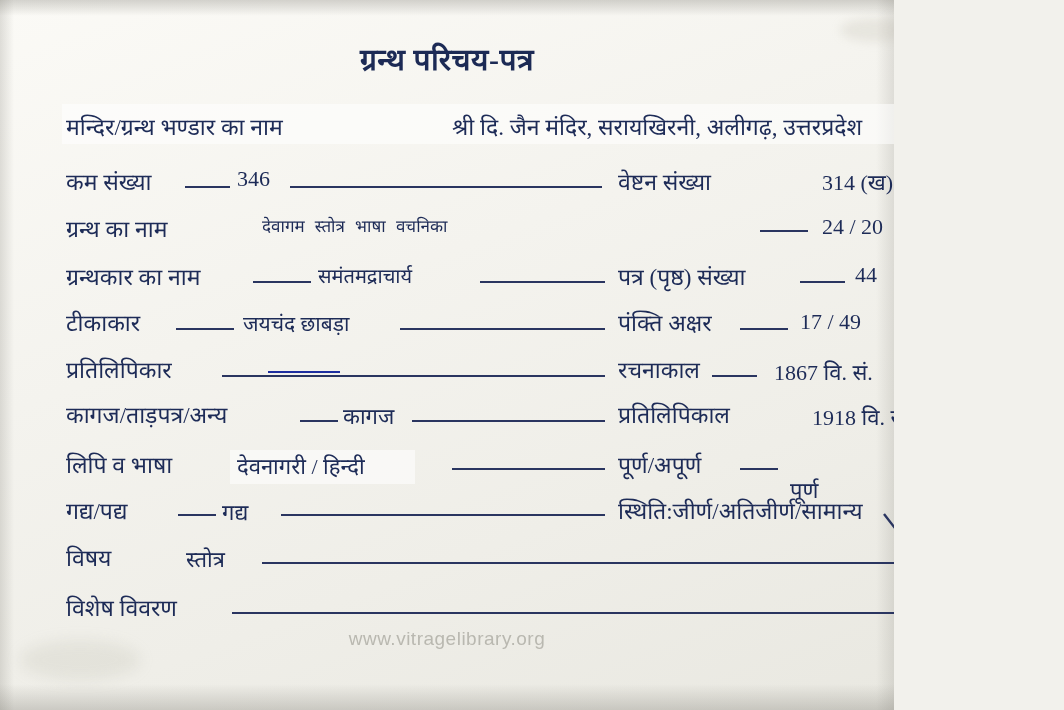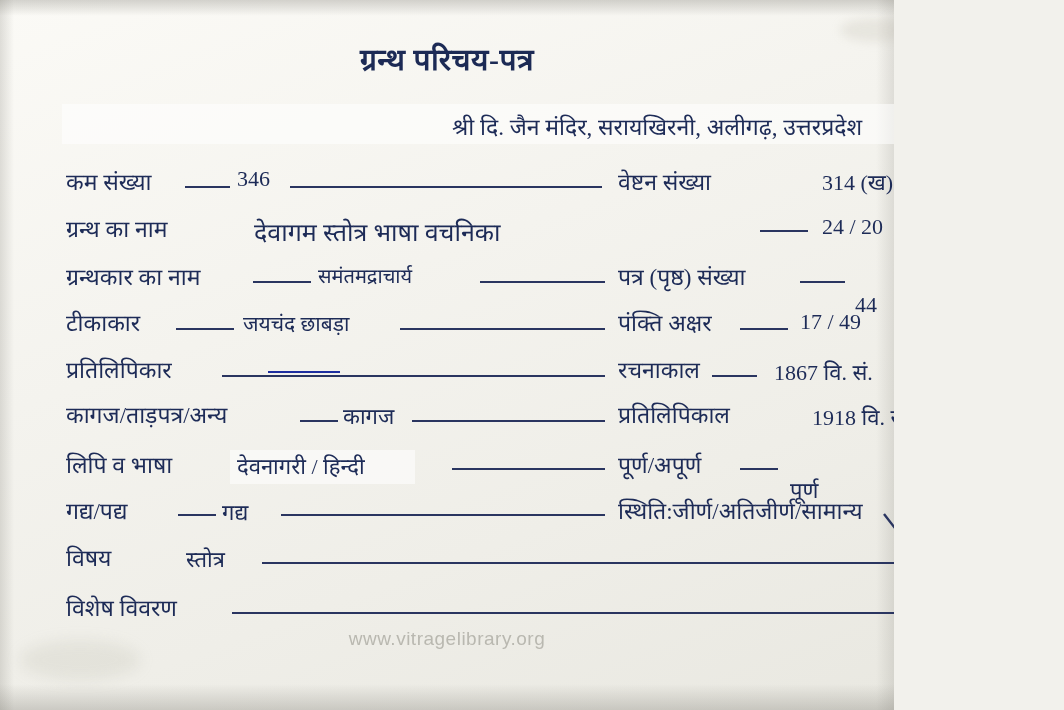--- a/index.html
+++ b/index.html
@@ -104,29 +104,30 @@
   <div class="edge-left"></div>
   <div class="edge-right"></div>
   <div class="edge-bottom"></div>
 
   <div class="stain" style="left:840px; top:18px; width:70px; height:24px; background:rgba(170,165,150,0.18); filter:blur(5px);"></div>
   <div class="stain" style="left:20px; top:640px; width:120px; height:40px; background:rgba(170,165,150,0.16); filter:blur(7px);"></div>
 
   <div class="title">ग्रन्थ परिचय-पत्र</div>
 
   <div class="hilite" style="left:62px; top:104px; width:960px; height:40px;"></div>
+  <div class="row" style="left:66px; top:110px;">मन्दिर/ग्रन्थ भण्डार का नाम</div>
   <div class="row" style="left:452px; top:110px;">श्री दि. जैन मंदिर, सरायखिरनी, अलीगढ़, उत्तरप्रदेश</div>
 
   <div class="row" style="left:66px; top:165px;">कम संख्या</div>
   <div class="row value" style="left:237px; top:166px;">346</div>
   <div class="rule" style="left:185px; top:186px; width:45px;"></div>
   <div class="rule" style="left:290px; top:186px; width:312px;"></div>
 
   <div class="row" style="left:66px; top:212px;">ग्रन्थ का नाम</div>
-  <div class="row value" style="left:254px; top:214px; font-size:25px;">देवागम स्तोत्र भाषा वचनिका</div>
+  <div class="row value" style="left:262px; top:214px; font-size:17px;font-family:Liberation Mono, monospace;">देवागम स्तोत्र भाषा वचनिका</div>
 
   <div class="row" style="left:66px; top:260px;">ग्रन्थकार का नाम</div>
   <div class="row value" style="left:318px; top:262px; font-size:20px;">समंतमद्राचार्य</div>
   <div class="rule" style="left:253px; top:281px; width:58px;"></div>
   <div class="rule" style="left:480px; top:281px; width:125px;"></div>
 
   <div class="row" style="left:66px; top:306px;">टीकाकार</div>
   <div class="row value" style="left:243px; top:309px; font-size:21px;">जयचंद छाबड़ा</div>
   <div class="rule" style="left:176px; top:328px; width:58px;"></div>
   <div class="rule" style="left:400px; top:328px; width:205px;"></div>
@@ -158,21 +159,21 @@
   <div class="rule" style="left:232px; top:612px; width:770px;"></div>
 
   <div class="row" style="left:618px; top:165px;">वेष्टन संख्या</div>
   <div class="row value" style="left:822px; top:166px;">314 (ख)</div>
   <div class="rule" style="left:960px; top:186px; width:44px;"></div>
 
   <div class="row value" style="left:822px; top:214px;">24 / 20</div>
   <div class="rule" style="left:760px; top:230px; width:48px;"></div>
 
   <div class="row" style="left:618px; top:260px;">पत्र (पृष्ठ) संख्या</div>
-  <div class="row value" style="left:855px; top:262px;margin-top:30px;">44</div>
+  <div class="row value" style="left:855px; top:262px;">44</div>
   <div class="rule" style="left:800px; top:281px; width:45px;"></div>
 
   <div class="row" style="left:618px; top:306px;">पंक्ति अक्षर</div>
   <div class="row value" style="left:800px; top:309px;">17 / 49</div>
   <div class="rule" style="left:740px; top:328px; width:48px;"></div>
 
   <div class="row" style="left:618px; top:353px;">रचनाकाल</div>
   <div class="row value" style="left:765px; top:356px;margin-left:9px;">1867 वि. सं.</div>
   <div class="rule" style="left:712px; top:375px; width:45px;"></div>
 

